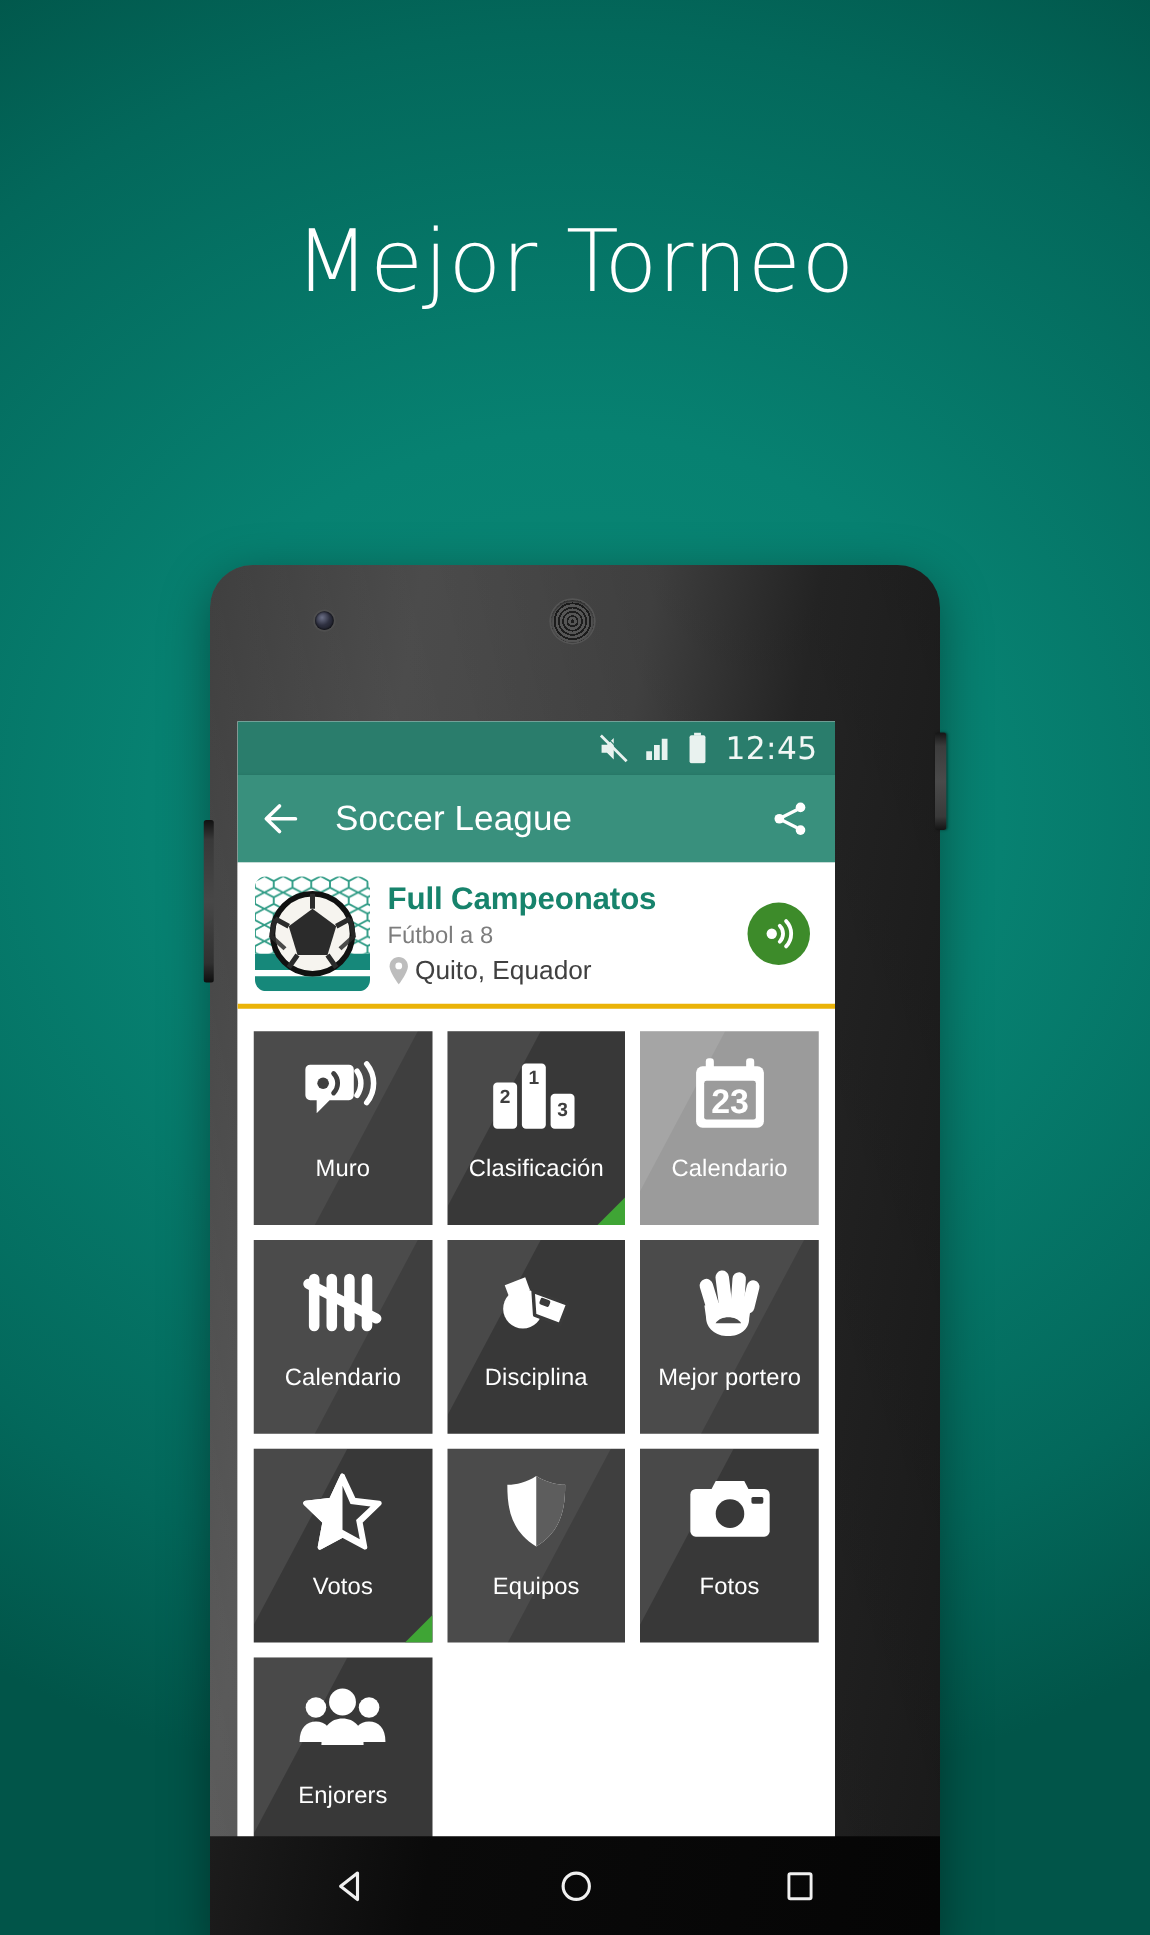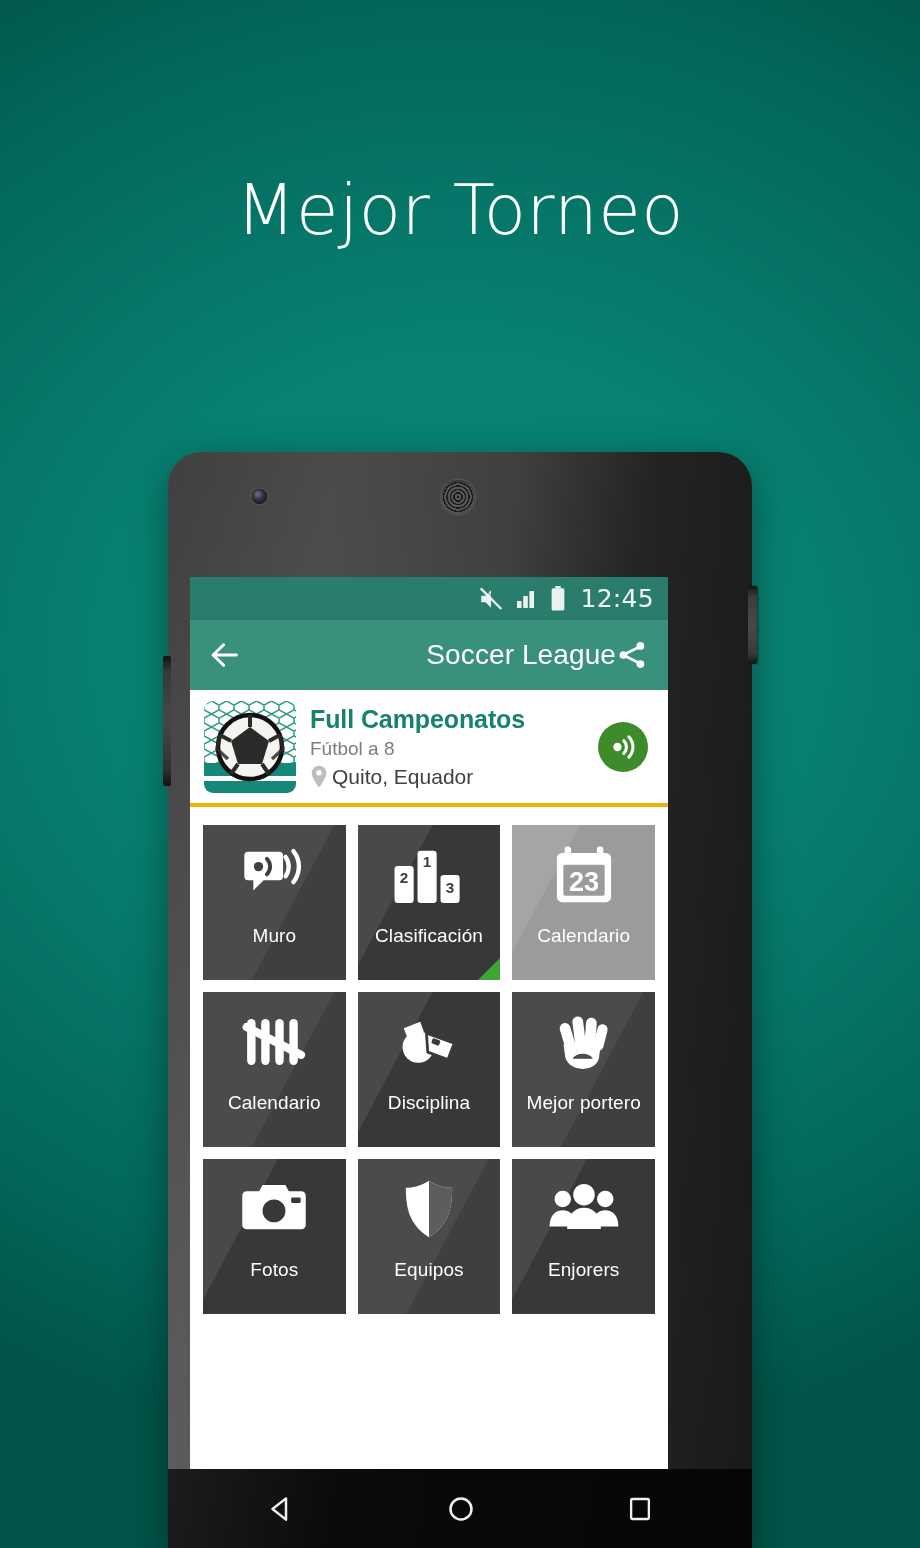--- a/index.html
+++ b/index.html
@@ -119,21 +119,20 @@
   }
 
   
   #app-bar {
     height: 70px;
     background: #39907d;
     display: flex;
     align-items: center;
     padding: 0 20px 0 18px;
     box-shadow: 0 1px 3px rgba(0,0,0,0.16);
-    text-align: right;
   }
   #app-bar-title {
     color: #ffffff;
     font-size: 28px;
     font-weight: 400;
     margin-left: 26px;
     flex: 1;
     letter-spacing: 0.1px;
   }
 
@@ -461,38 +460,50 @@
           <path d="M9 26 C9 26 13 24 23 24 C33 24 38 27 38 27 L37 34 C37 41 31 45 24 45 C16 45 10 40 10 33 Z"></path>
         </g>
         <path d="M16 37 C19 32 29 32 32 37 Z" fill="#4b4b4b"></path>
       </svg>
           </div>
           <div class="tile-label">Mejor portero</div>
         </div>
         <div class="tile v-dark">
           <div class="tile-sheen"></div>
           <div class="tile-icon">
+            <svg width="64" height="62" viewBox="0 0 50 48">
+        <path d="M25 2 L32 17 L48 19 L36 30.5 L39 46.5 L25 39 L11 46.5 L14 30.5 L2 19 L18 17 Z" fill="#ffffff" stroke="#ffffff" stroke-width="3" stroke-linejoin="round"></path>
+        <path d="M25 2 L25 39 L11 46.5 L14 30.5 L2 19 L18 17 Z" fill="#ffffff" stroke="#ffffff" stroke-width="3" stroke-linejoin="round"></path>
+        <path d="M25 8 L30 19.5 L42.5 21 L33.5 29.5 L35.8 41.5 L25 35.6 Z" fill="#383838"></path>
+      </svg>
+          </div>
+          <div class="tile-label">Votos</div>
+          <div class="tile-corner"></div>
+        </div>
+        <div class="tile v-mid">
+          <div class="tile-sheen"></div>
+          <div class="tile-icon">
+            <svg width="54" height="62" viewBox="0 0 42 48">
+        <path d="M21 2 C15 6 8 7.5 3 7.5 C3 22 5 36 21 46 C37 36 39 22 39 7.5 C34 7.5 27 6 21 2 Z" fill="#ffffff"></path>
+        <path d="M21 2 C21 2 21 46 21 46 C37 36 39 22 39 7.5 C34 7.5 27 6 21 2 Z" fill="#5d5d5d"></path>
+      </svg>
+          </div>
+          <div class="tile-label">Equipos</div>
+        </div>
+        <div class="tile v-dark">
+          <div class="tile-sheen"></div>
+          <div class="tile-icon">
             <svg width="66" height="56" viewBox="0 0 52 44">
         <path d="M17 3 h18 l3.2 6 H13.8 Z" fill="#ffffff"></path>
         <rect x="1" y="8" width="50" height="30" rx="3.4" fill="#ffffff"></rect>
         <circle cx="26" cy="23.5" r="9" fill="#383838"></circle>
         <rect x="39.5" y="13" width="7.5" height="4.2" rx="1" fill="#383838"></rect>
       </svg>
           </div>
           <div class="tile-label">Fotos</div>
-        </div>
-        <div class="tile v-mid">
-          <div class="tile-sheen"></div>
-          <div class="tile-icon">
-            <svg width="54" height="62" viewBox="0 0 42 48">
-        <path d="M21 2 C15 6 8 7.5 3 7.5 C3 22 5 36 21 46 C37 36 39 22 39 7.5 C34 7.5 27 6 21 2 Z" fill="#ffffff"></path>
-        <path d="M21 2 C21 2 21 46 21 46 C37 36 39 22 39 7.5 C34 7.5 27 6 21 2 Z" fill="#5d5d5d"></path>
-      </svg>
-          </div>
-          <div class="tile-label">Equipos</div>
         </div>
         <div class="tile v-dark">
           <div class="tile-sheen"></div>
           <div class="tile-icon">
             <svg width="70" height="56" viewBox="0 0 56 44">
         <g fill="#ffffff">
           <circle cx="11" cy="14" r="6.6"></circle>
           <path d="M0.5 36 C0.5 27 5 23 11 23 C17 23 21.5 27 21.5 36 Z"></path>
           <circle cx="45" cy="14" r="6.6"></circle>
           <path d="M34.5 36 C34.5 27 39 23 45 23 C51 23 55.5 27 55.5 36 Z"></path>

